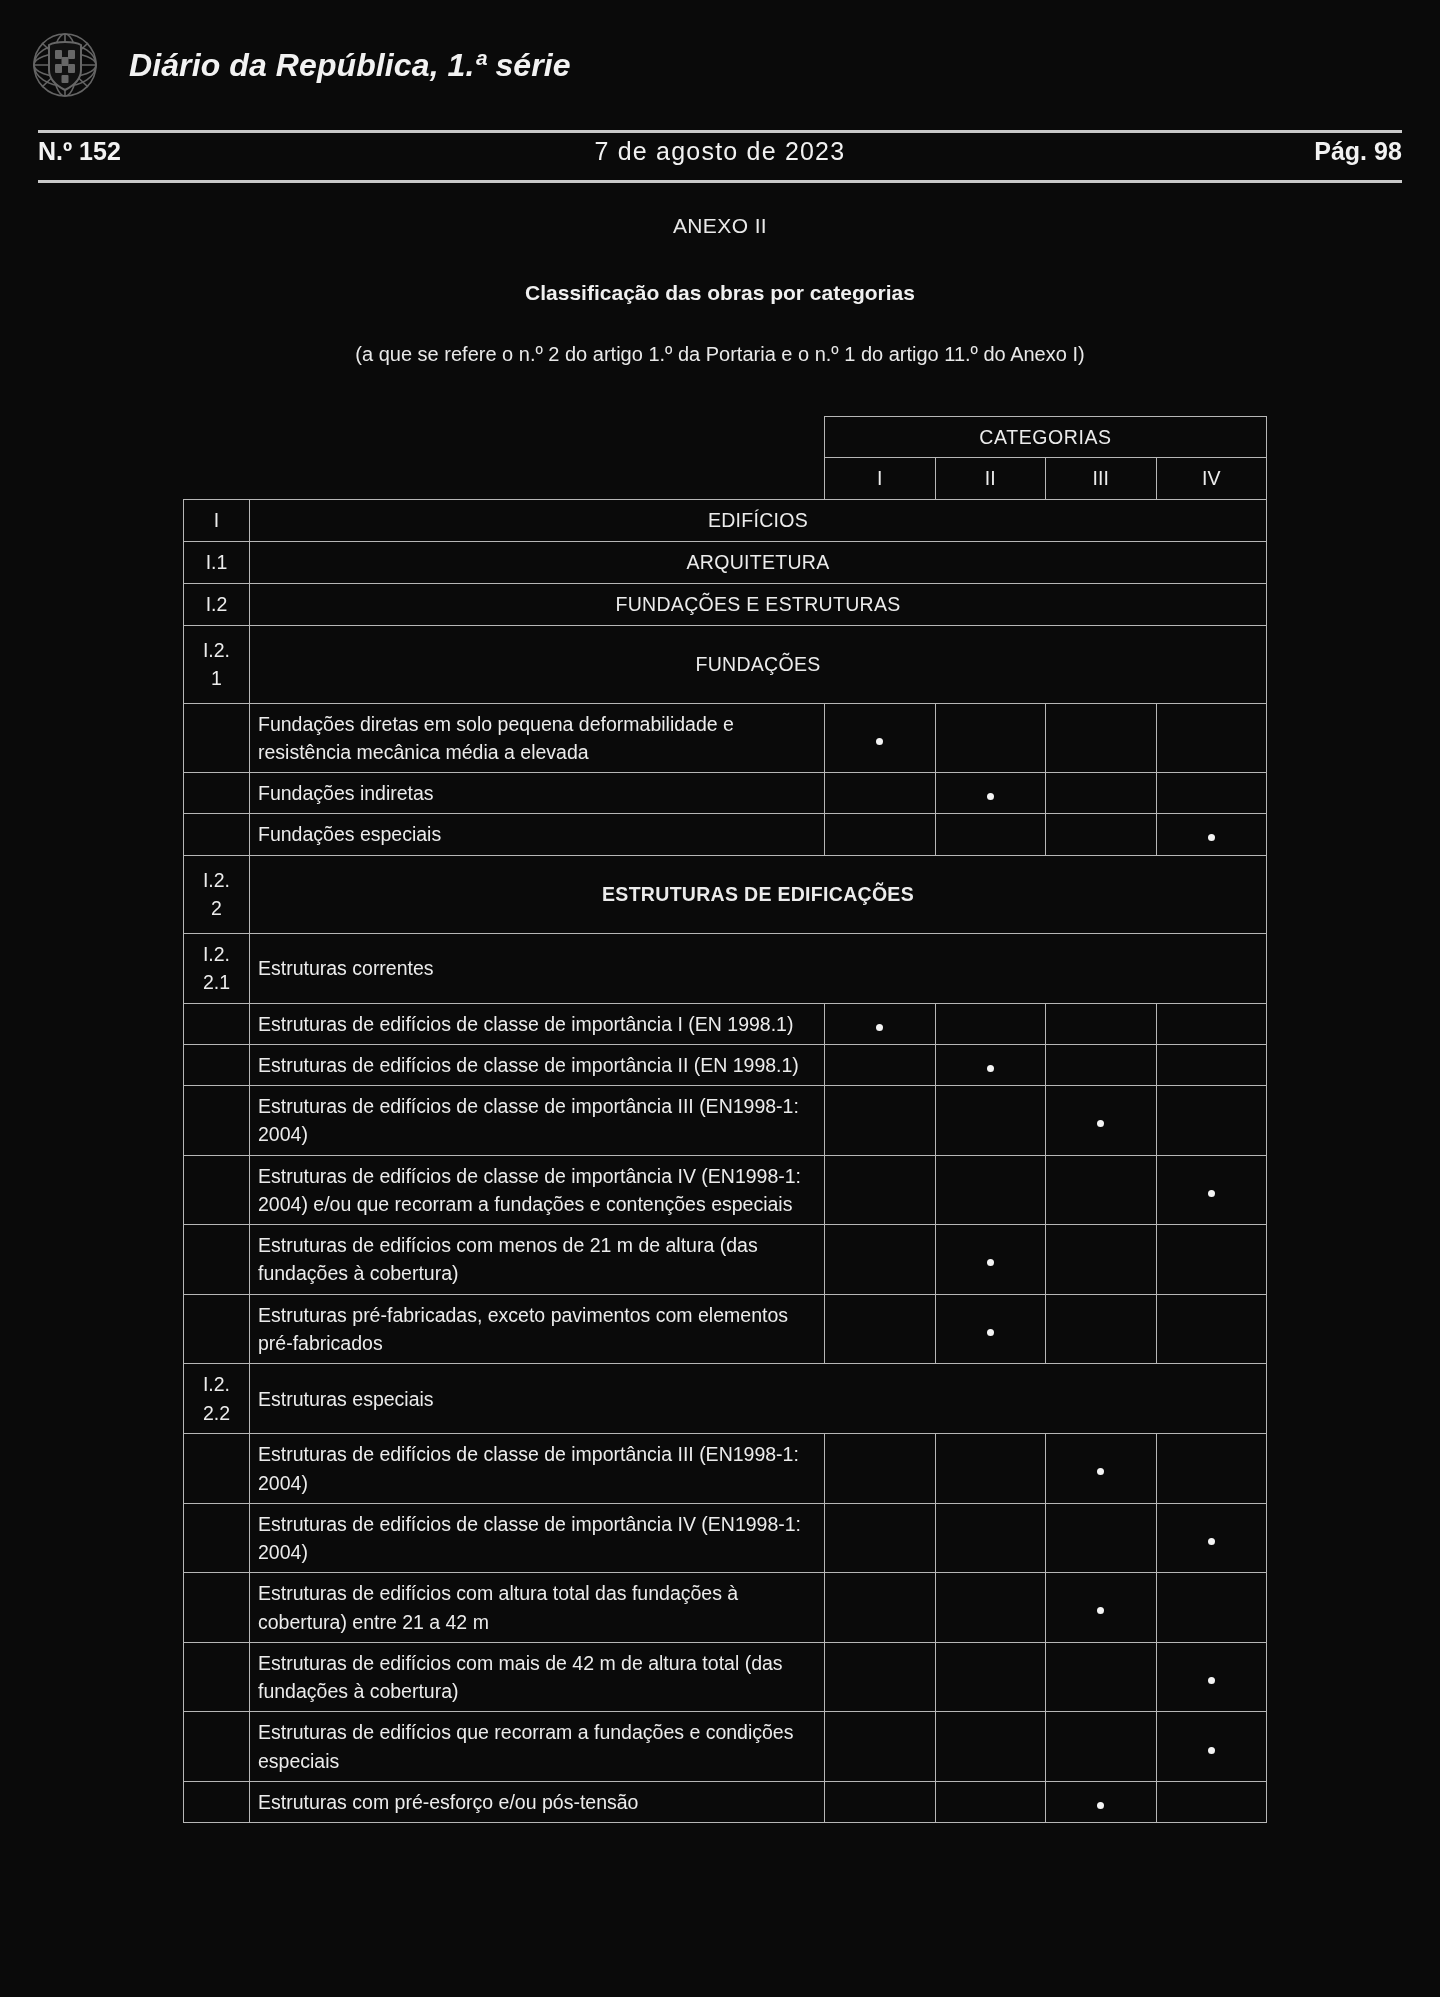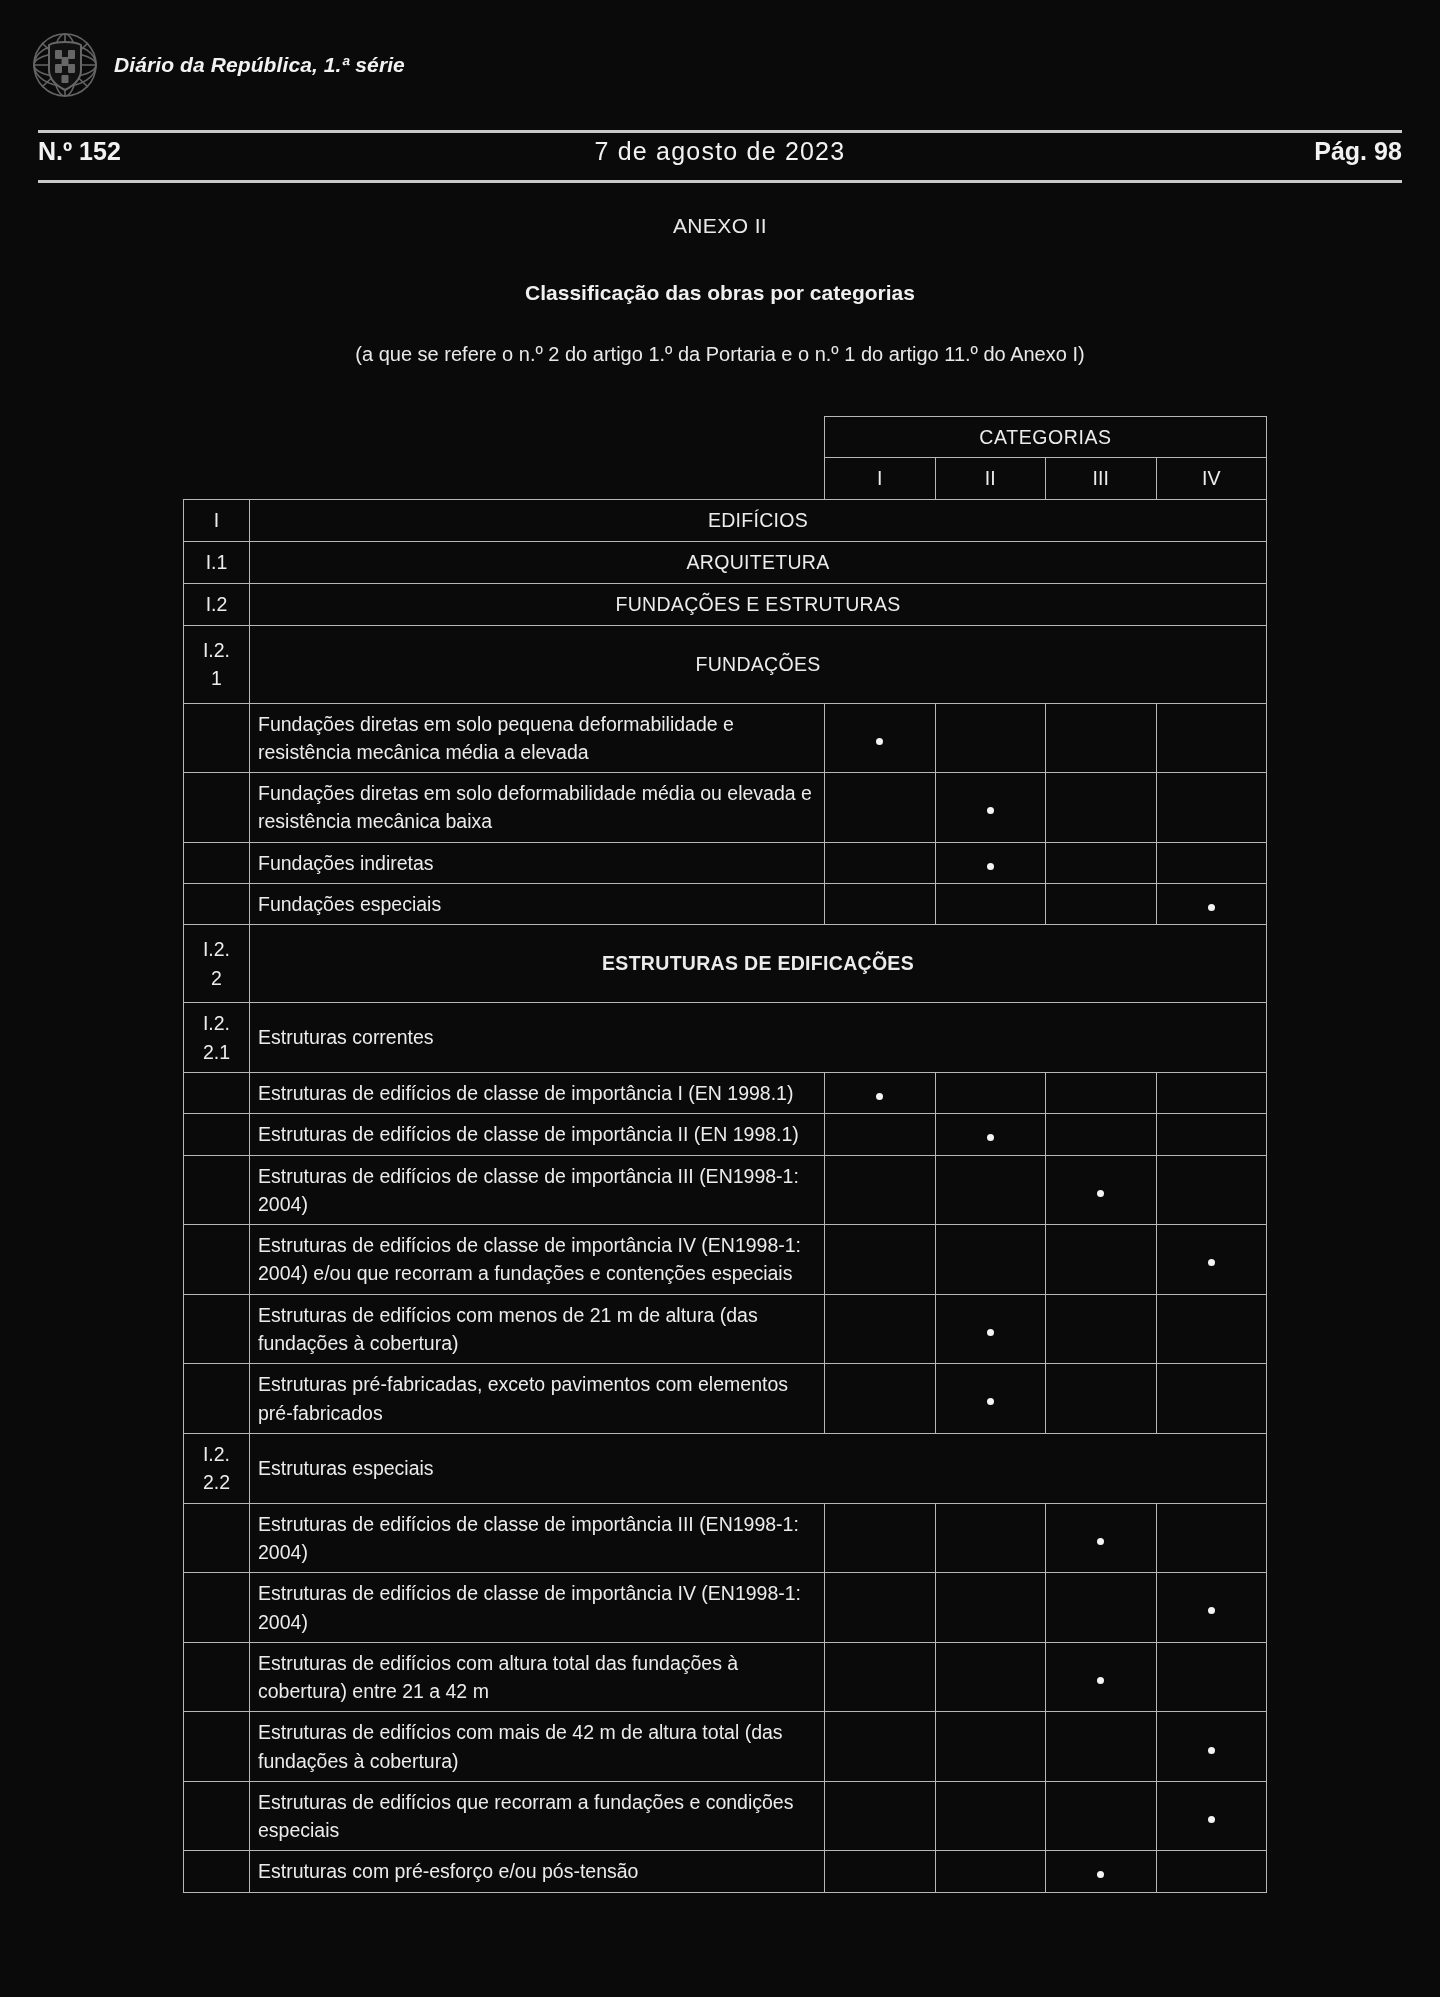--- a/index.html
+++ b/index.html
@@ -39,22 +39,22 @@
   .crest {
     width: 70px;
     height: 70px;
     flex: 0 0 70px;
     position: relative;
     opacity: 0.46;
   }
   .crest svg { display: block; }
 
   .masthead-title {
-    margin-left: 14px;
-    font-size: 21px;
+    margin-left: 29px;
+    font-size: 32px;
     font-weight: bold;
     font-style: italic;
     letter-spacing: 0.1px;
     color: #f2f2f2;
     white-space: nowrap;
   }
 
   
   .rule {
     position: absolute;
@@ -263,28 +263,20 @@
           <tr>
             <td class="code"></td>
             <td class="desc-left">Fundações diretas em solo pequena deformabilidade e resistência mecânica média a elevada</td>
             <td class="mark"><span class="dot"></span></td>
             <td class="mark"></td>
             <td class="mark"></td>
             <td class="mark"></td>
           </tr>
           <tr>
             <td class="code"></td>
-            <td class="desc-left">Fundações diretas em solo deformabilidade média ou elevada e resistência mecânica baixa</td>
-            <td class="mark"></td>
-            <td class="mark"><span class="dot"></span></td>
-            <td class="mark"></td>
-            <td class="mark"></td>
-          </tr>
-          <tr>
-            <td class="code"></td>
             <td class="desc-left">Fundações indiretas</td>
             <td class="mark"></td>
             <td class="mark"><span class="dot"></span></td>
             <td class="mark"></td>
             <td class="mark"></td>
           </tr>
           <tr>
             <td class="code"></td>
             <td class="desc-left">Fundações especiais</td>
             <td class="mark"></td>

